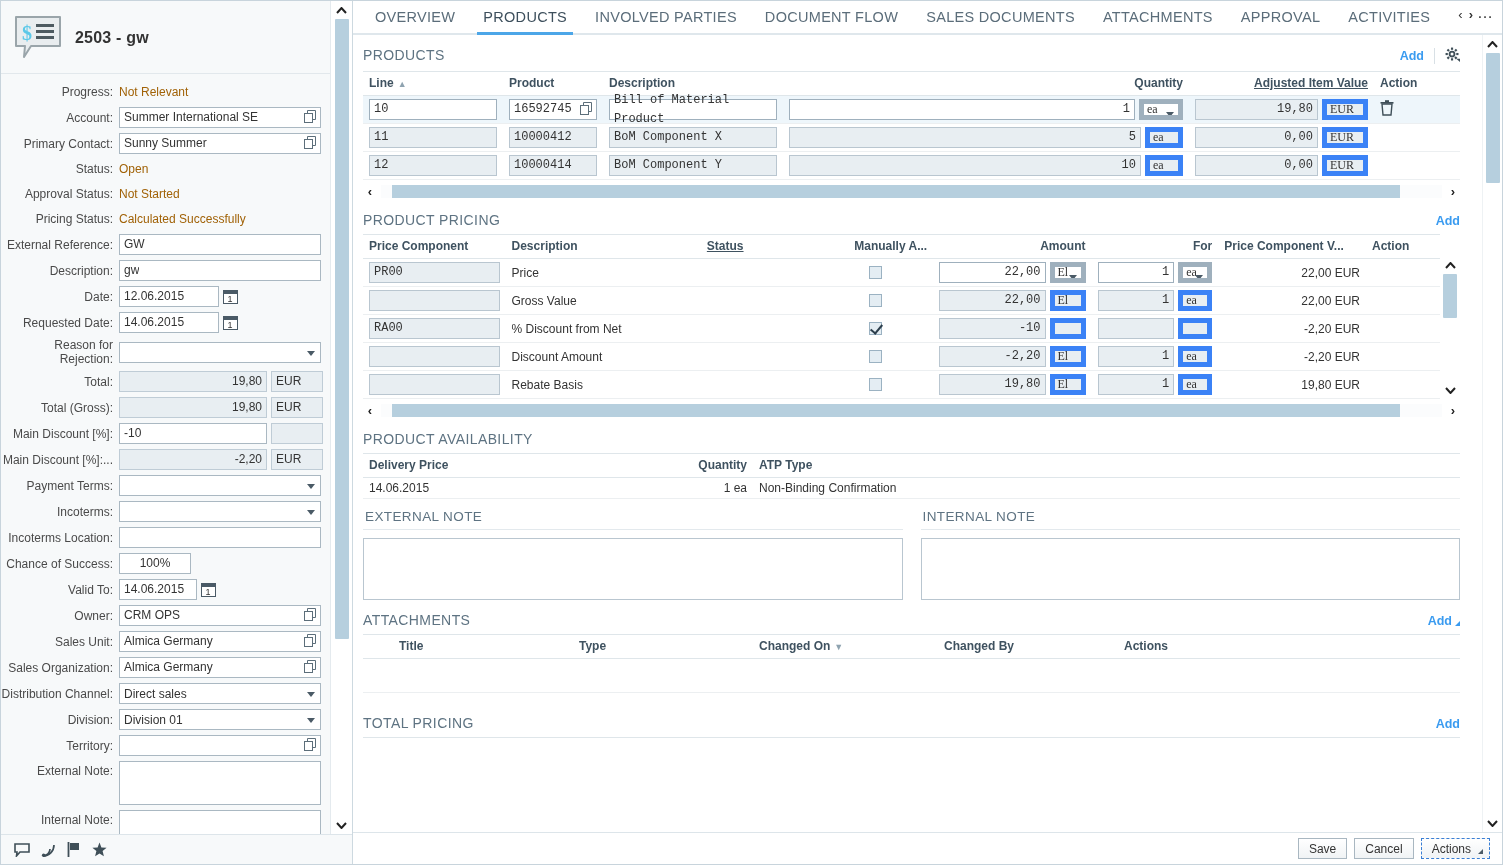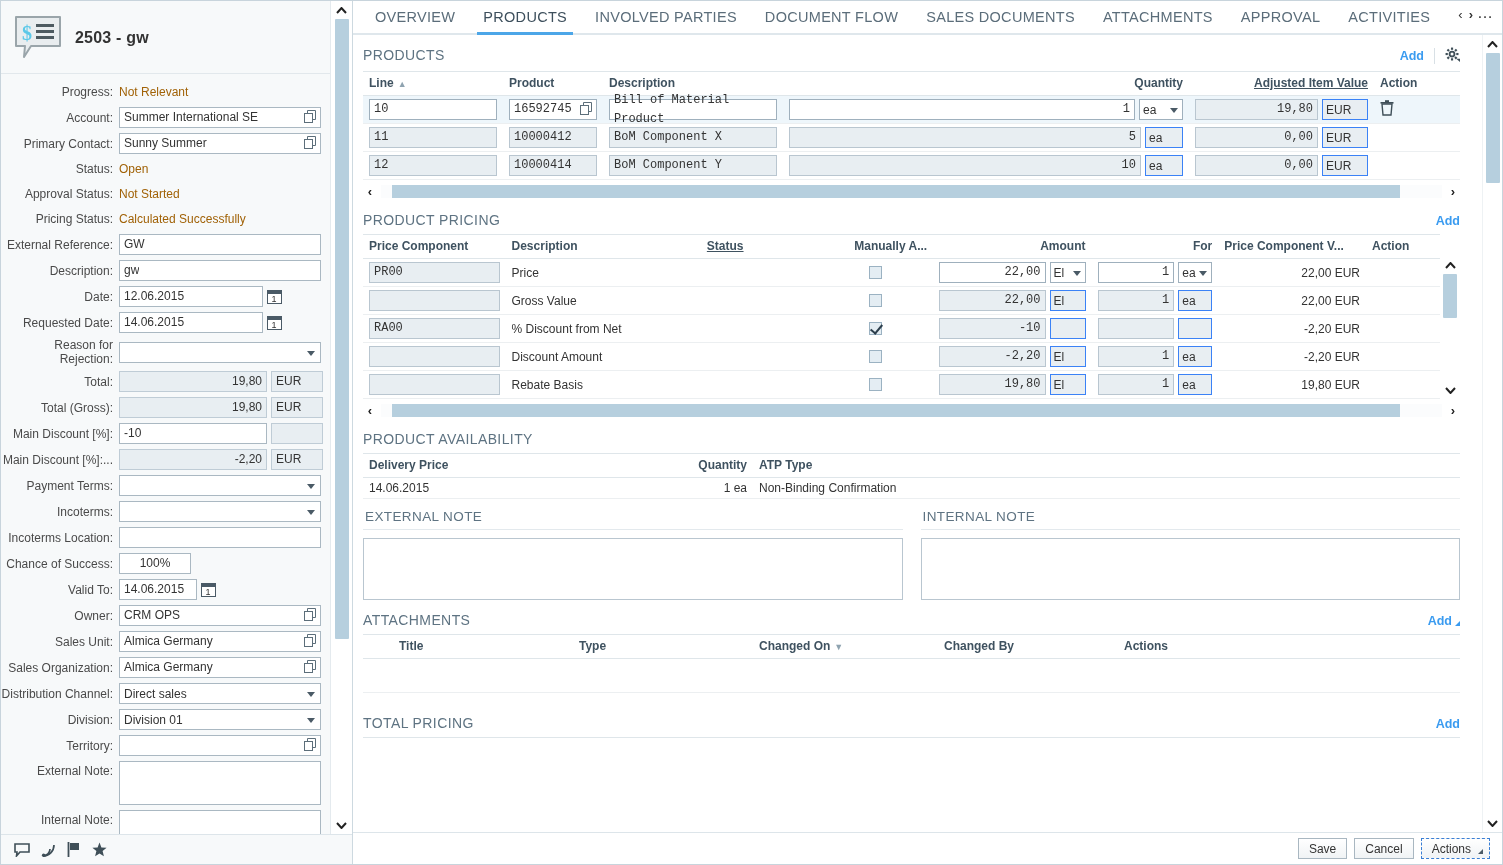--- a/index.html
+++ b/index.html
@@ -112,21 +112,21 @@
   .cur-box {
     width: 52px; height: 21px;
     border: 1px solid #bfccd6;
     background: #e8eef2;
     font-size: 12px;
     padding: 0 4px;
     display: flex; align-items: center;
     line-height: 19px;
   }
   .cur-box.empty { background: #e8eef2; }
-  .date-inp { width: 144px; }
+  .date-inp { width: 100px; }
   .cal-icon { width: 15px; height: 15px; flex: none; }
   .pct-inp { width: 72px; justify-content: center; }
   .ta {
     width: 202px; height: 44px;
     border: 1px solid #aab8c2; background: #fff;
   }
   .frow.tall { align-items: flex-start; }
   .frow.tall .flabel { padding-top: 3px; }
 
   
@@ -253,24 +253,25 @@
     line-height: 19px;
     color: #333;
     width: 100%;
     font-family: Liberation Mono, monospace;
   }
   .cell-inp.act { background: #fff; border-color: #9fb0bd; }
   .cell-inp.num { justify-content: flex-end; }
   .cell-flex { display: flex; align-items: center; gap: 4px; }
   .unit-box {
     width: 38px; height: 21px; flex: none;
-    border: 1px solid #3b82f6; background: #e8eef2;
+    border: 5px solid #3b82f6; background: #e8eef2;
     font-size: 12px; padding: 0 3px;
     display: flex; align-items: center;
     overflow: hidden;
+    font-family: Liberation Serif, serif;
   }
   .unit-box.act { background: #fff; border-color: #9fb0bd; width: 44px; position: relative; padding-right: 14px;}
   .unit-box.act .caret { top: 8px; right: 4px; }
   .plain-cur { font-size: 12px; color: #333; }
   .trash { width: 14px; height: 16px; }
   .cb {
     width: 13px; height: 13px;
     border: 1px solid #9bb2c2;
     background: #e4edf3;
     display: inline-flex; align-items: center; justify-content: center;

